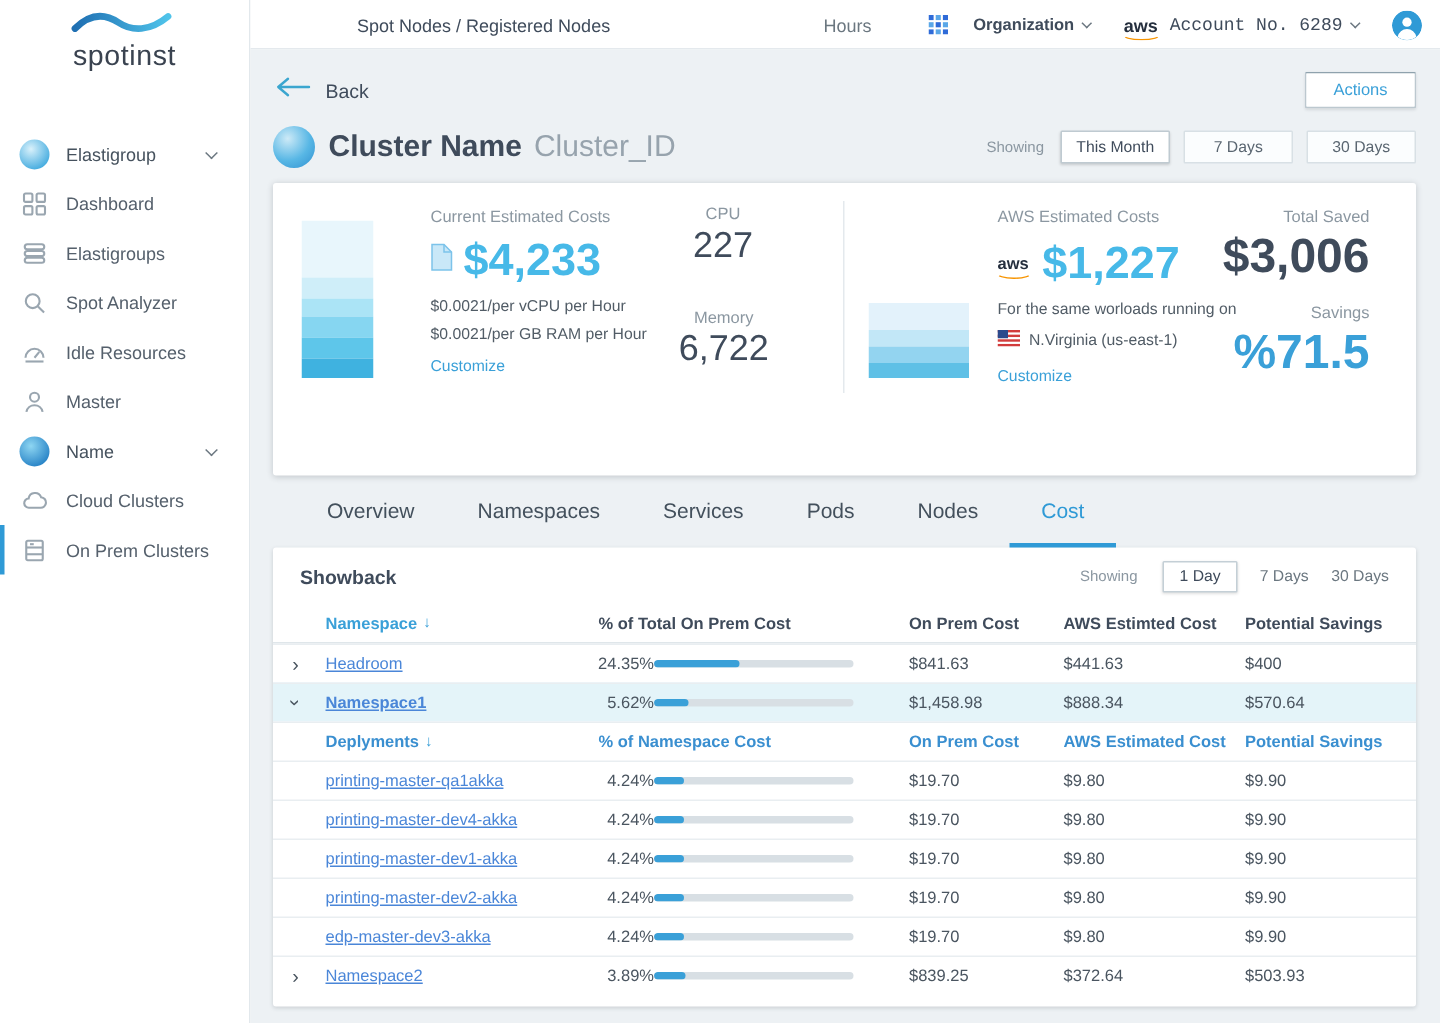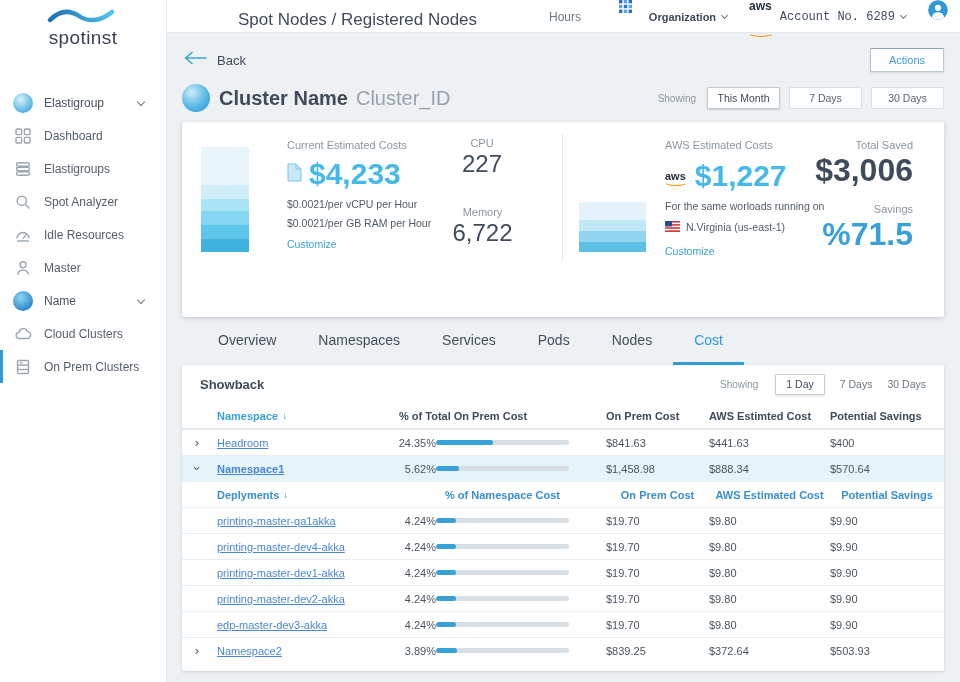--- a/index.html
+++ b/index.html
@@ -19,23 +19,23 @@
   .nav-item.active { border-left:3px solid #2f9ad6; padding-left:10px; }
   .ball { width:20px; height:20px; border-radius:50%; }
   .ball.elasti { background:radial-gradient(circle at 38% 32%, #d9f1fb, #49aee0 75%); }
   .ball.ocean  { background:radial-gradient(circle at 38% 32%, #8ed6f2, #2b86c8 75%); }
   .chev { width:6px; height:6px; border-right:1.5px solid #6b7780; border-bottom:1.5px solid #6b7780; transform:rotate(45deg); display:inline-block; }
   .nav-item .chev { position:absolute; right:22px; top:13px; }
 
   
   .main-col { flex:1; display:flex; flex-direction:column; height:100%; min-width:0; }
   .topbar { height:33px; background:#fff; border-bottom:1px solid #e4e9ed; position:relative; flex-shrink:0; }
-  .breadcrumb { position:absolute; left:71px; top:10px; font-size:17px; color:#3f4b5b; cursor:pointer; }
+  .breadcrumb { position:absolute; left:71px; top:10px; font-size:12px; color:#3f4b5b; cursor:pointer; }
   .hours { position:absolute; left:382px; top:10px; font-size:12px; color:#6b7780; }
-  .topbar-right { position:absolute; right:12px; top:0; height:33px; display:flex; }
+  .topbar-right { position:absolute; right:12px; top:0; height:33px; display:flex; align-items:center; }
   .org-group, .acct-group { display:flex; align-items:center; gap:6px; cursor:pointer; }
   .org-label { font-size:11px; font-weight:bold; color:#3f4b5b; }
   .acct-label { font-size:12px; color:#3f4b5b;font-family:Liberation Mono, monospace; }
   .chev-xs { width:5px; height:5px; border-width:1.2px; margin-top:-3px; }
   .aws-logo { font-weight:bold; font-size:12px; color:#252f3e; position:relative; line-height:1; display:inline-block; }
   .aws-logo::after { content:""; position:absolute; left:-1px; right:-2px; bottom:-4px; height:6px;
       border:1.6px solid transparent; border-bottom-color:#f79400; border-radius:50%; }
   .aws-logo.sm { font-size:11px; }
   .grid-ic { margin-right:17px; cursor:pointer; display:flex; }
   .org-group { margin-right:22px; }
@@ -119,21 +119,21 @@
   .c-sav { grid-column:7; }
   .c-exp { grid-column:1; display:flex; justify-content:center; cursor:pointer; color:#4a5560; font-size:13px; line-height:1; }
   .c-exp .glyph.expanded { display:inline-block; transform:rotate(90deg); }
   .sort { font-size:10px; color:#3aa0d8; }
   .bar-track { width:133px; height:5px; background:#d8dfe4; border-radius:3px; overflow:hidden; }
   .bar-fill { height:100%; background:#3aa0d8; border-radius:3px; }
   .lnk { color:#4a86d8; text-decoration:underline; cursor:pointer; }
   .lnk.bold { font-weight:bold; }
   .trow.hl { background:#e4f4f9; }
   .subhead { font-weight:bold; }
-  .subhead .sc { color:#3a8fd0;text-align:center; }
+  .subhead .sc { color:#3a8fd0; }
 
   
   .pager { margin-top:13px; display:flex; align-items:center; font-size:9.5px; color:#8b97a1; }
   .pg-select { width:36px; height:20px; background:#fff; border:1px solid #c9d3d9; border-radius:2px;
       display:flex; align-items:center; justify-content:space-between; padding:0 5px 0 7px; margin:0 9px;
       color:#4a5560; font-size:10px; cursor:pointer; }
   .chev-sm { width:5px; height:5px; border-width:1.2px; margin-top:-2px; }
   .rows-label { margin-left:18px; }
   .pg-right { margin-left:auto; display:flex; align-items:center; gap:5px; }
   .pg-strong { color:#3f4b5b; font-weight:bold; font-size:10px; }

